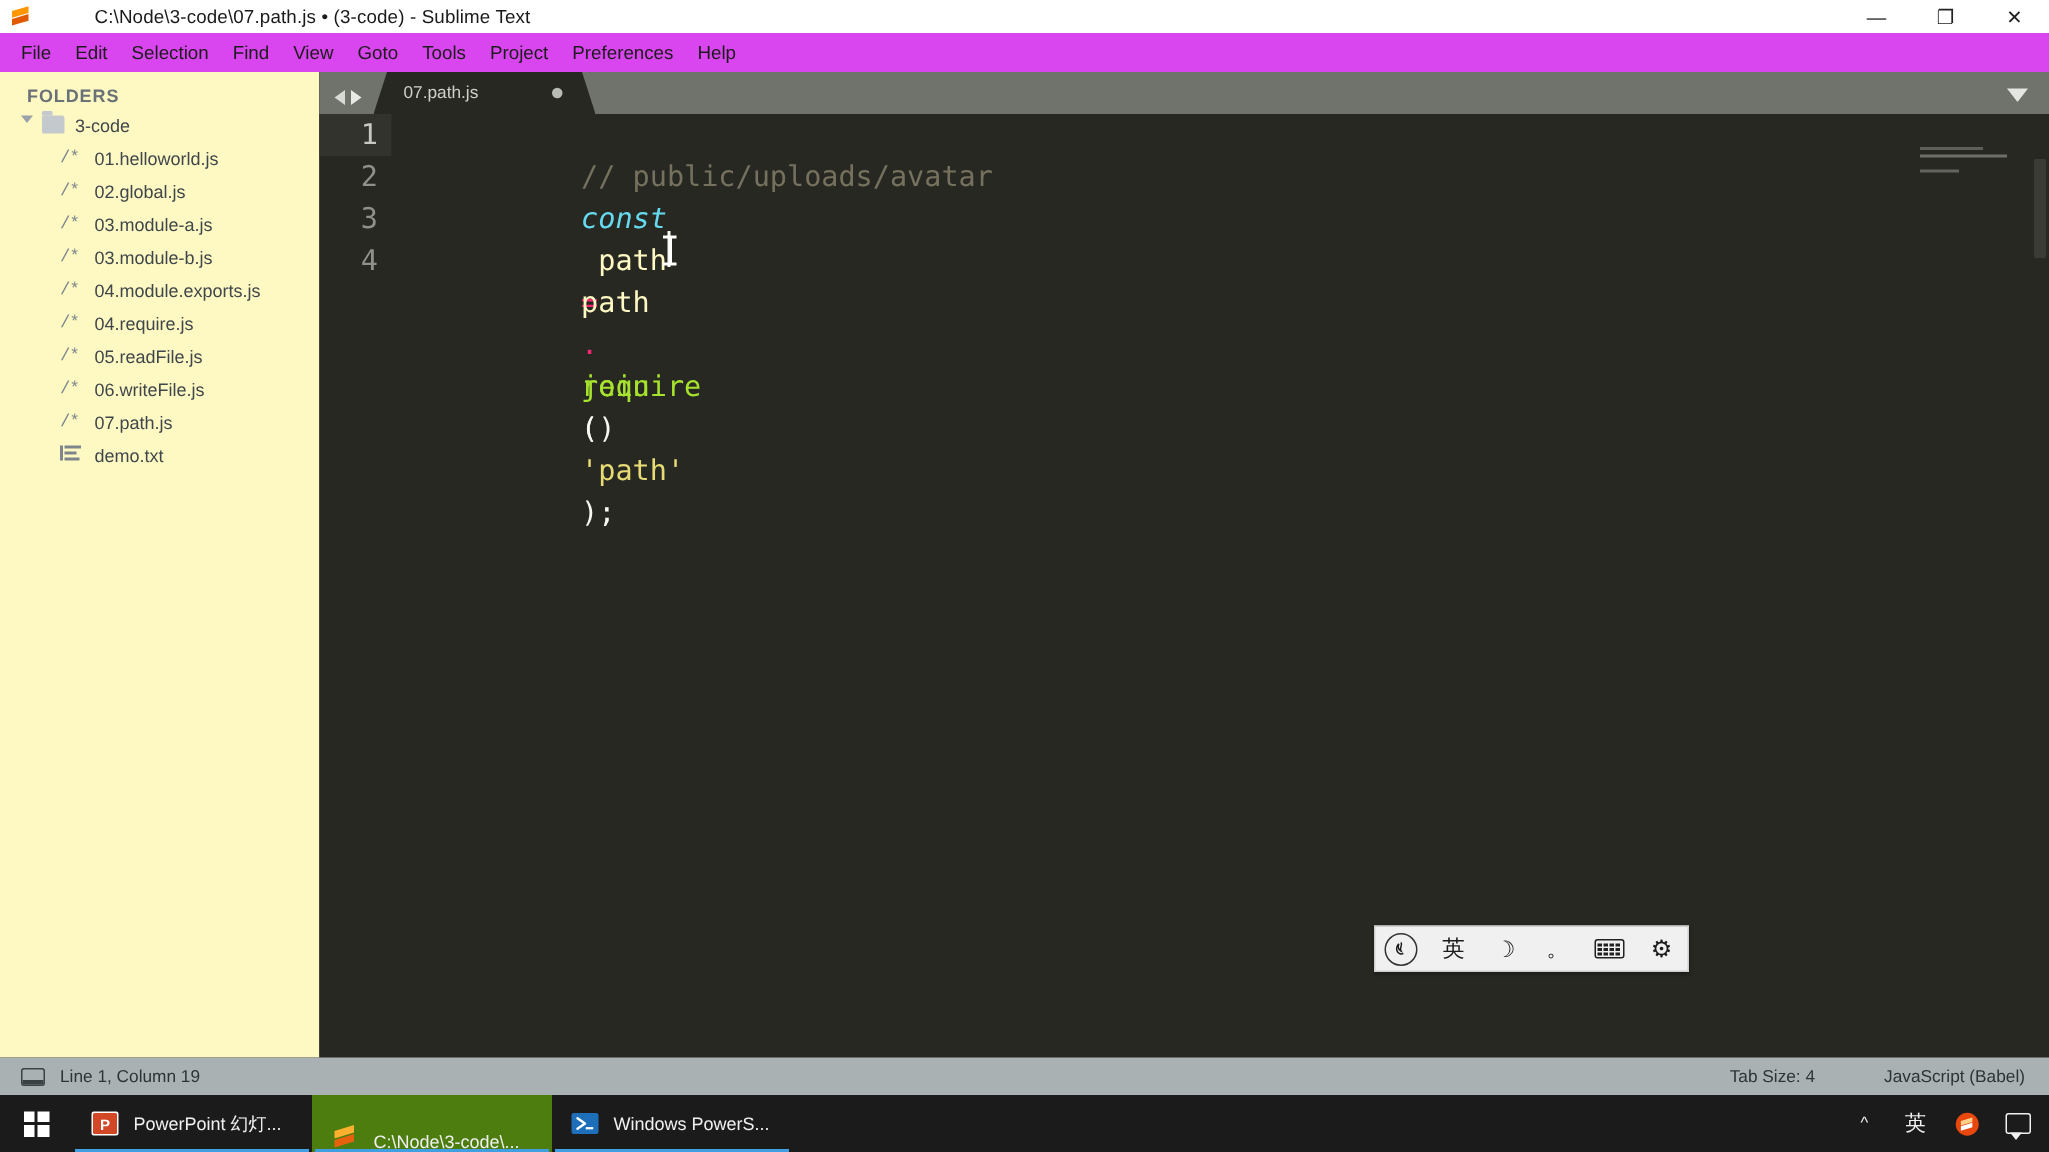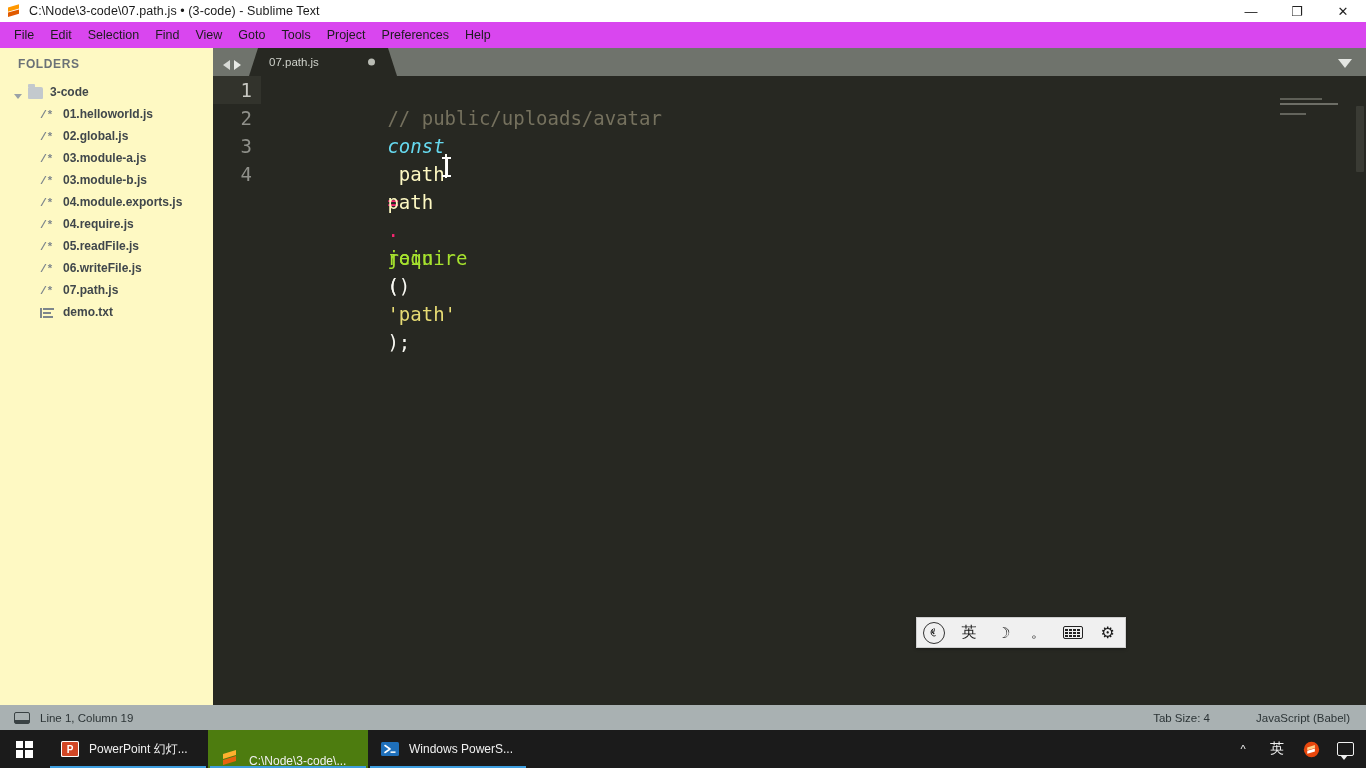--- a/index.html
+++ b/index.html
@@ -10,21 +10,21 @@
     background: #272822;
     font-family: "Liberation Sans", sans-serif;
     -webkit-font-smoothing: antialiased;
   }
   .app { position: relative; width: 1366px; height: 768px; }
 
   
   .titlebar {
     position: absolute; left: 0; top: 0; width: 1366px; height: 22px;
     background: #ffffff;
-    display: flex; align-items: center;
+    display: flex; align-items: center; gap: 34px;
   }
   .title-icon {
     width: 16px; height: 16px; margin-left: 6px; margin-right: 7px;
     position: relative; flex: none;
   }
   .sublime-glyph {
     width: 16px; height: 16px; display: block;
   }
   .title-text {
     font-size: 12.5px; color: #1a1a1a; letter-spacing: 0.1px;
@@ -55,24 +55,23 @@
   .sidebar {
     position: absolute; left: 0; top: 48px; width: 213px; height: 657px;
     background: #fef9c3;
     overflow: hidden;
   }
   .folders-head {
     font-size: 12px; font-weight: bold; color: #6b7277;
     letter-spacing: 0.6px; padding: 9px 0 6px 18px;
   }
   .tree-row {
-    display: flex; align-items: flex-end; height: 22px;
+    display: flex; align-items: flex-start; height: 22px;
     font-size: 12px; color: #40474b; white-space: nowrap;
     cursor: default;
-    font-weight: bold;
   }
   .tree-row.folder { padding-left: 14px; }
   .tree-row.file   { padding-left: 40px; }
   .arrow-down {
     width: 0; height: 0; flex: none;
     border-left: 4.5px solid transparent;
     border-right: 4.5px solid transparent;
     border-top: 5px solid #9aa2a7;
     margin-right: 6px;
   }

